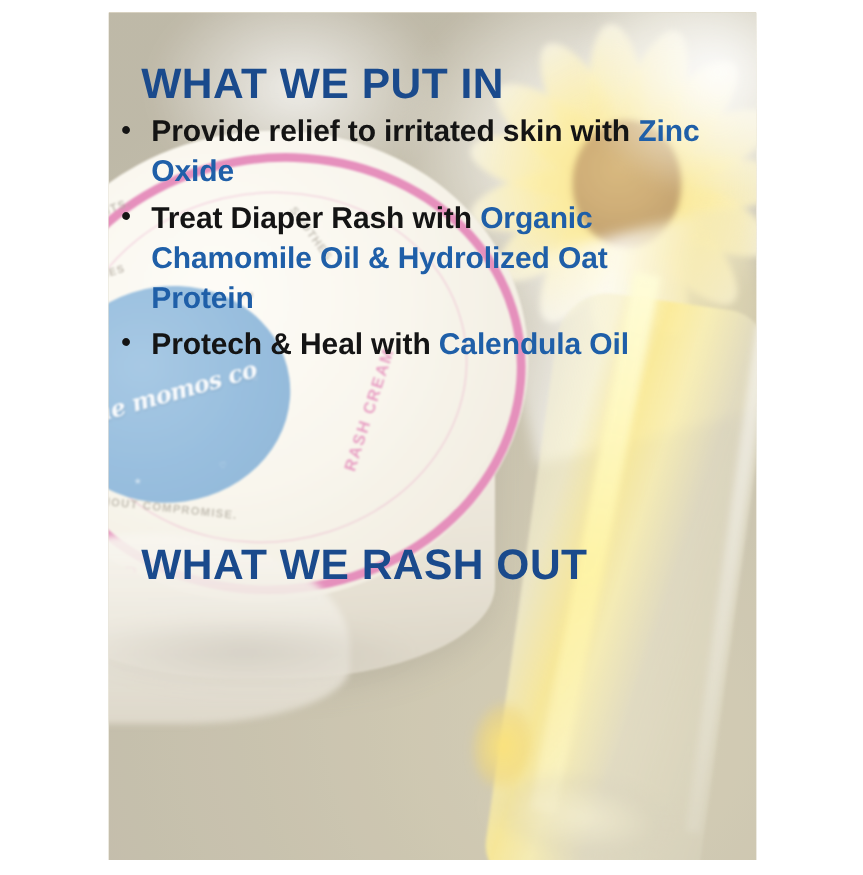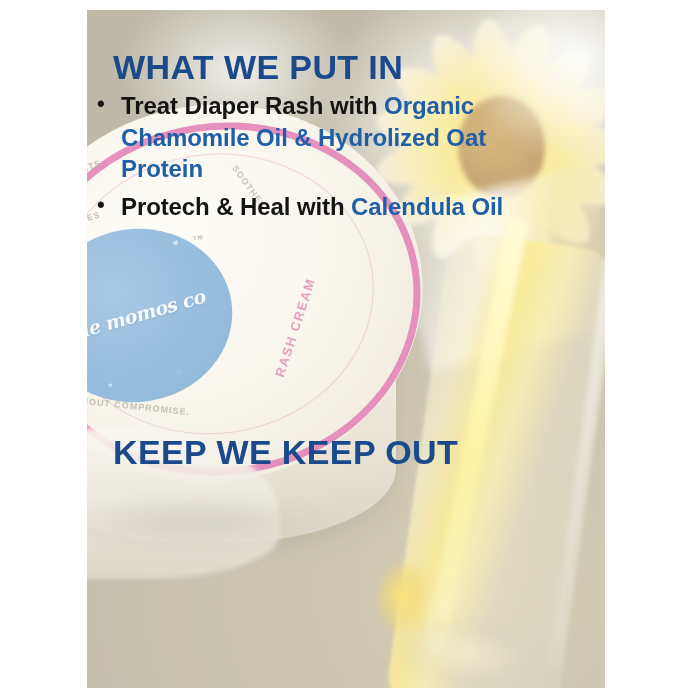--- a/index.html
+++ b/index.html
@@ -484,24 +484,27 @@
 
     <div class="bg-wash"></div>
   </div>
 
   <div id="content">
 
     <h1 id="heading-in" class="heading">WHAT WE PUT IN</h1>
 
     <ul id="list-in" class="bullet-list">
       <li class="bullet-item">
+        <span>Provide relief to irritated skin with </span><span class="accent">Zinc Oxide</span>
+      </li>
+      <li class="bullet-item">
         <span>Treat Diaper Rash with </span><span class="accent">Organic Chamomile Oil &amp; Hydrolized Oat Protein</span>
       </li>
       <li class="bullet-item">
         <span>Protech &amp; Heal with </span><span class="accent">Calendula Oil</span>
       </li>
     </ul>
 
-    <h1 id="heading-out" class="heading">KEEP WE KEEP OUT</h1>
+    <h1 id="heading-out" class="heading">WHAT WE RASH OUT</h1>
 
 
   </div>
 </div>
 
 </body></html>

